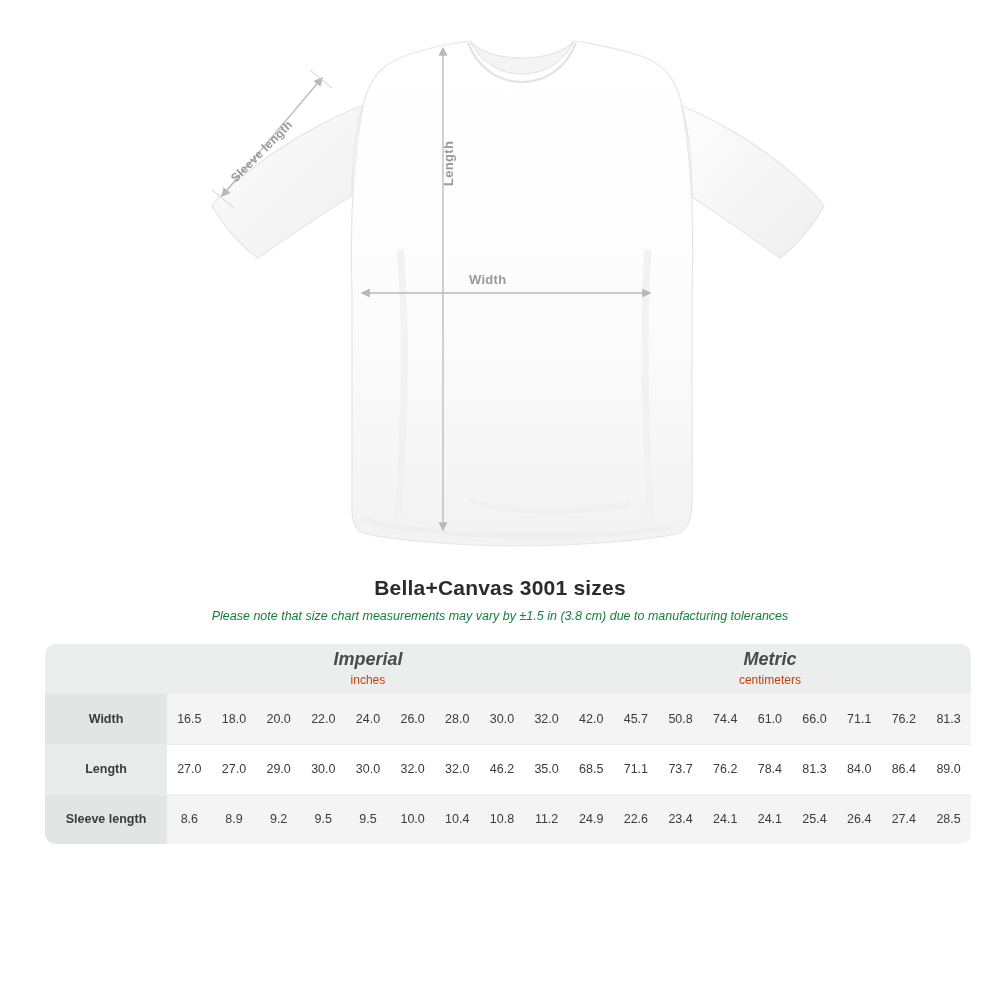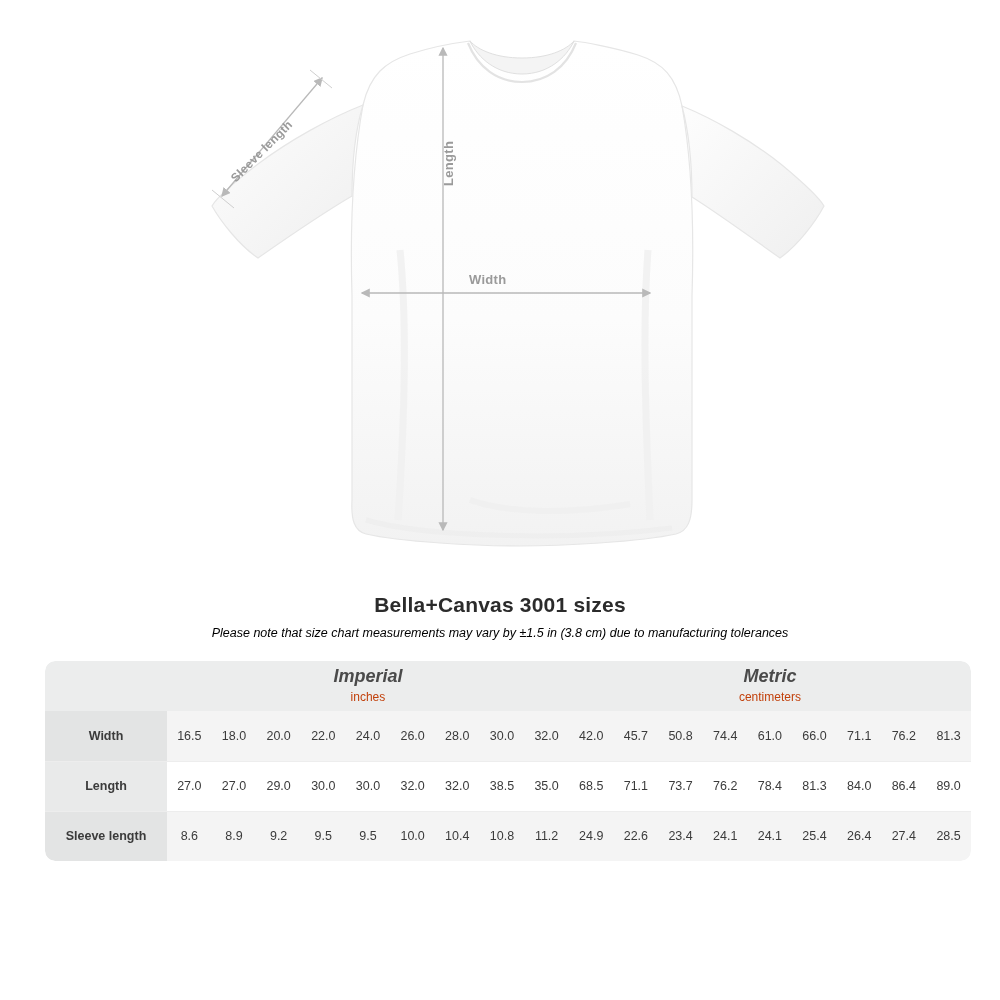--- a/index.html
+++ b/index.html
@@ -31,31 +31,31 @@
     font-size: 13px;
     font-weight: 700;
     letter-spacing: .3px;
     white-space: nowrap;
   }
   .lbl-width  { left: 469px; top: 272px; }
   .lbl-length { left: 441px; top: 186px; transform: rotate(-90deg); transform-origin: left top; }
   .lbl-sleeve { left: 228px; top: 175px; transform: rotate(-45deg); transform-origin: left top; font-size: 12px; }
 
   
-  .title-block { text-align: center; margin-top: 18px; }
+  .title-block { text-align: center; margin-top: 1px; }
   .chart-title {
     font-size: 21px;
     font-weight: 700;
     color: #2b2b2b;
     letter-spacing: .2px;
   }
   .chart-note {
     font-size: 12.5px;
     font-style: italic;
-    color: #000000;
+    color: #15803d;
     margin-top: 9px;
   }
 
   
   .table-area {
     margin: 21px auto 0 auto;
     width: 942px;
     padding-left: 16px;
   }
   table.size-table {
@@ -270,21 +270,21 @@
 
         <tr class="data-row">
           <td class="row-label">Length</td>
           <td class="cell-sep">27.0</td>
           <td class="cell-sep">27.0</td>
           <td class="cell-sep">29.0</td>
           <td class="cell-sep">30.0</td>
           <td class="cell-sep">30.0</td>
           <td class="cell-sep">32.0</td>
           <td class="cell-sep">32.0</td>
-          <td class="cell-sep">38.5</td>
+          <td class="cell-sep">46.2</td>
           <td class="cell-sep">35.0</td>
           <td class="cell-sep">68.5</td>
           <td class="cell-sep">71.1</td>
           <td class="cell-sep">73.7</td>
           <td class="cell-sep">76.2</td>
           <td class="cell-sep">78.4</td>
           <td class="cell-sep">81.3</td>
           <td class="cell-sep">84.0</td>
           <td class="cell-sep">86.4</td>
           <td class="cell-sep">89.0</td>

